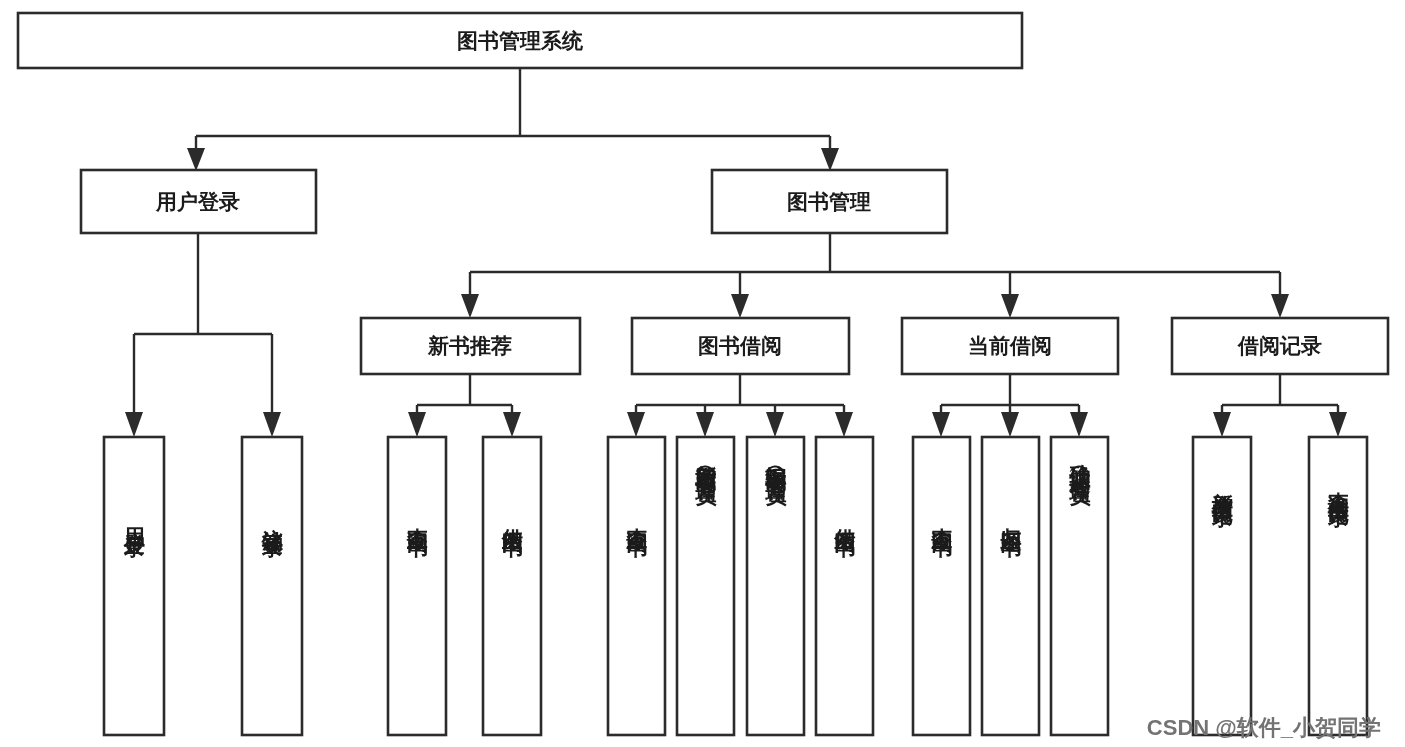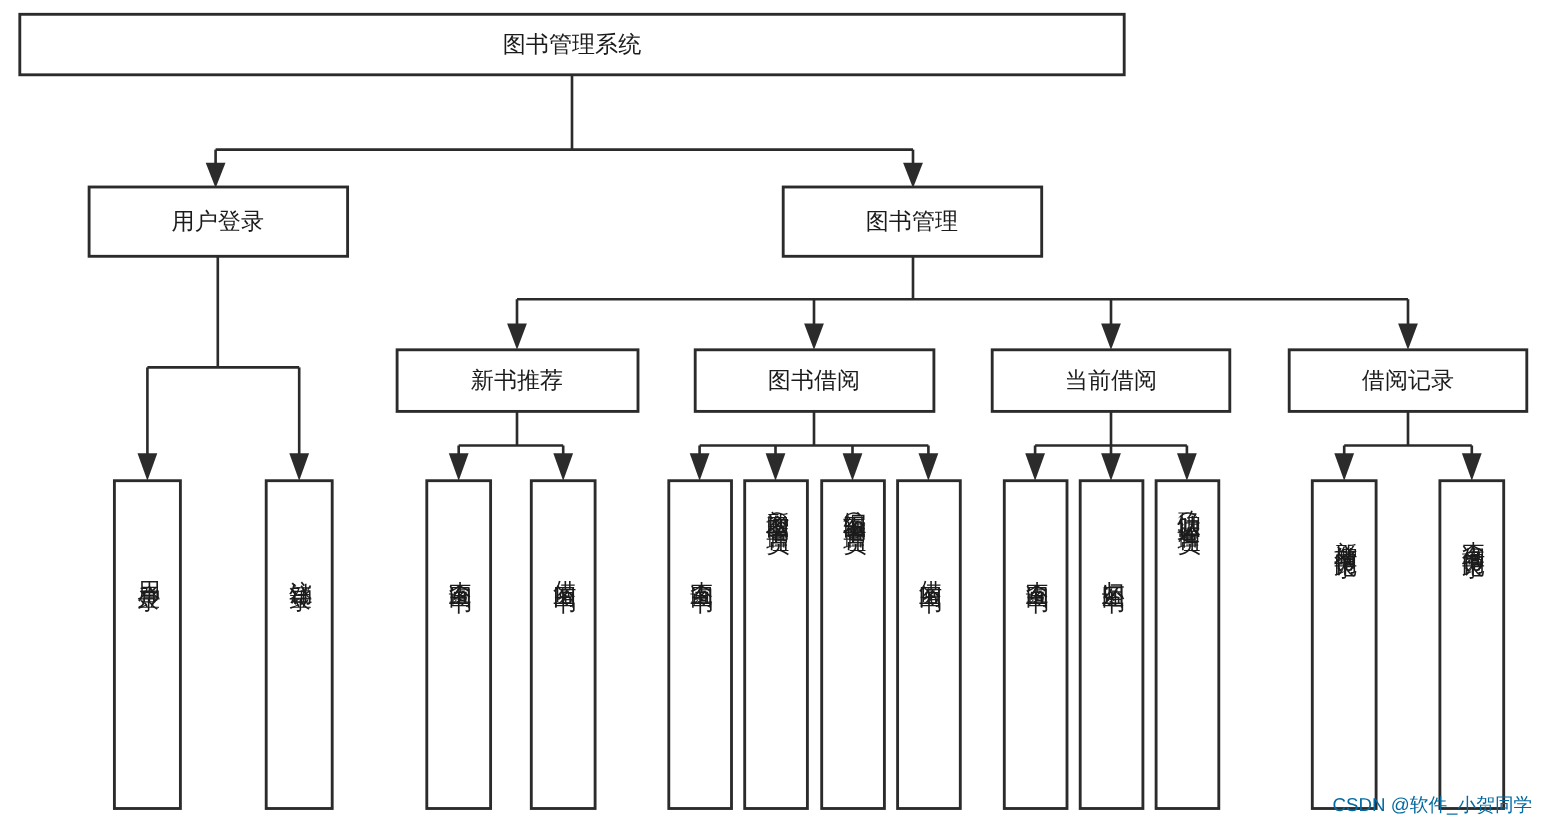--- a/index.html
+++ b/index.html
@@ -10,20 +10,21 @@
   }
   body {
     font-family: "Liberation Sans", "DejaVu Sans", sans-serif;
   }
   #diagram-root {
     position: relative;
     width: 1405px;
     height: 747px;
     background: #ffffff;
     overflow: hidden;
+    font-weight: bold;
   }
   svg#flow {
     position: absolute;
     top: 0;
     left: 0;
     width: 1405px;
     height: 747px;
     display: block;
   }
   .node-box {
@@ -66,25 +67,25 @@
     font-family: "Liberation Sans", "DejaVu Sans", sans-serif;
     font-size: 21px;
     line-height: 1.38;
     color: #1b1b1b;
     letter-spacing: 3px;
     white-space: nowrap;
     text-align: center;
   }
   .watermark {
     position: absolute;
-    right: 12px;
+    right: 24px;
     bottom: 4px;
     font-family: "Liberation Sans", "DejaVu Sans", sans-serif;
-    font-size: 17px;
-    color: #0369a1;
+    font-size: 22px;
+    color: #737373;
     white-space: nowrap;
     pointer-events: none;
   }
 </style>
 </head>
 <body>
 
 <div id="diagram-root">
 
   <svg id="flow" viewBox="0 0 1405 747" xmlns="http://www.w3.org/2000/svg">

